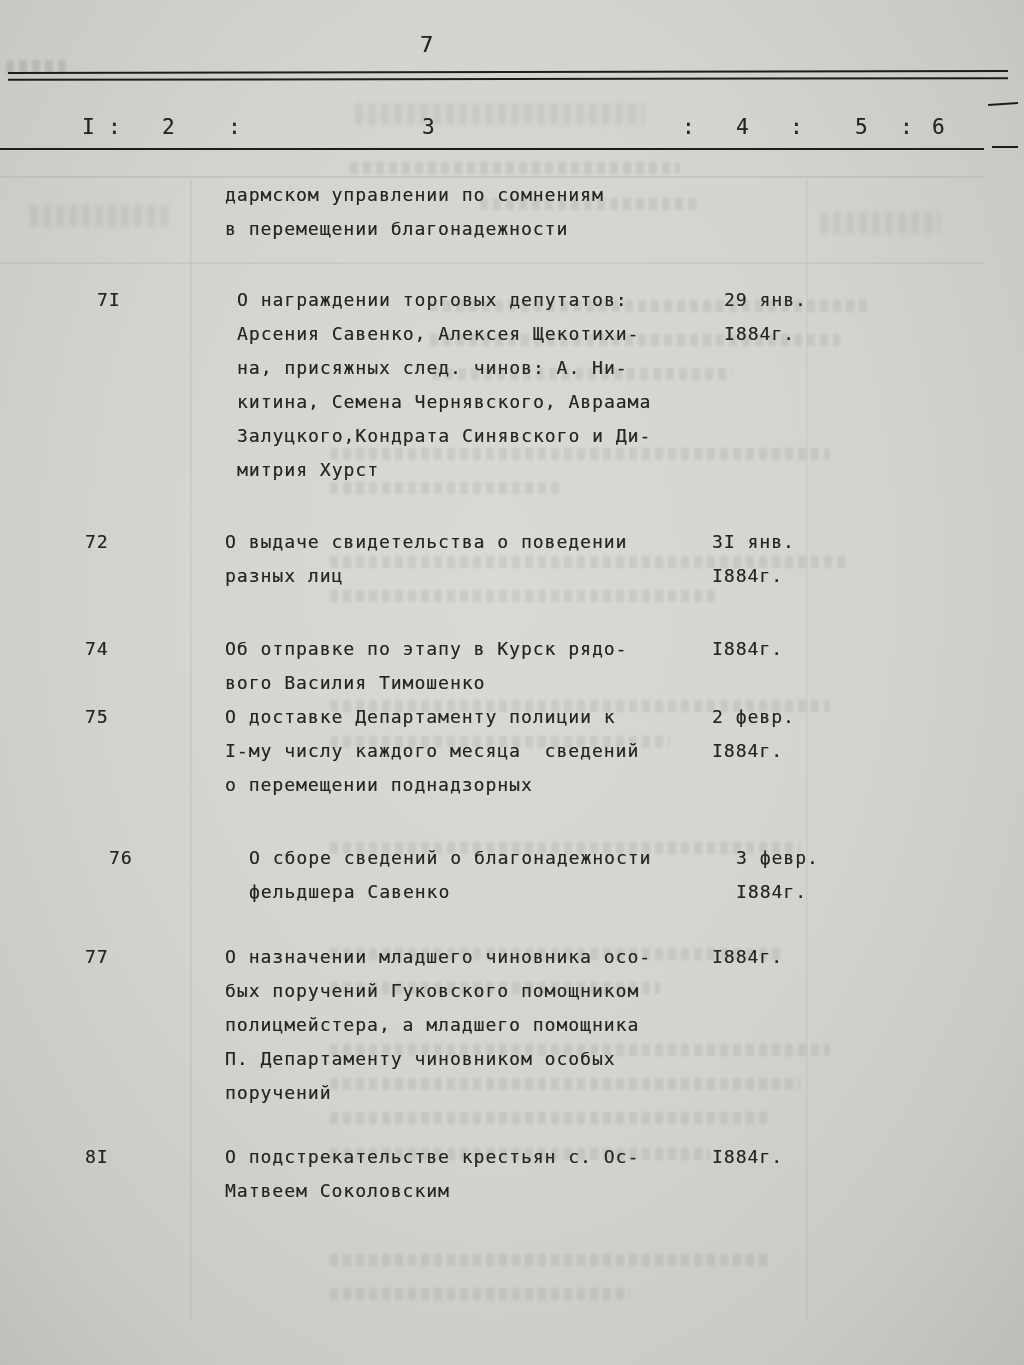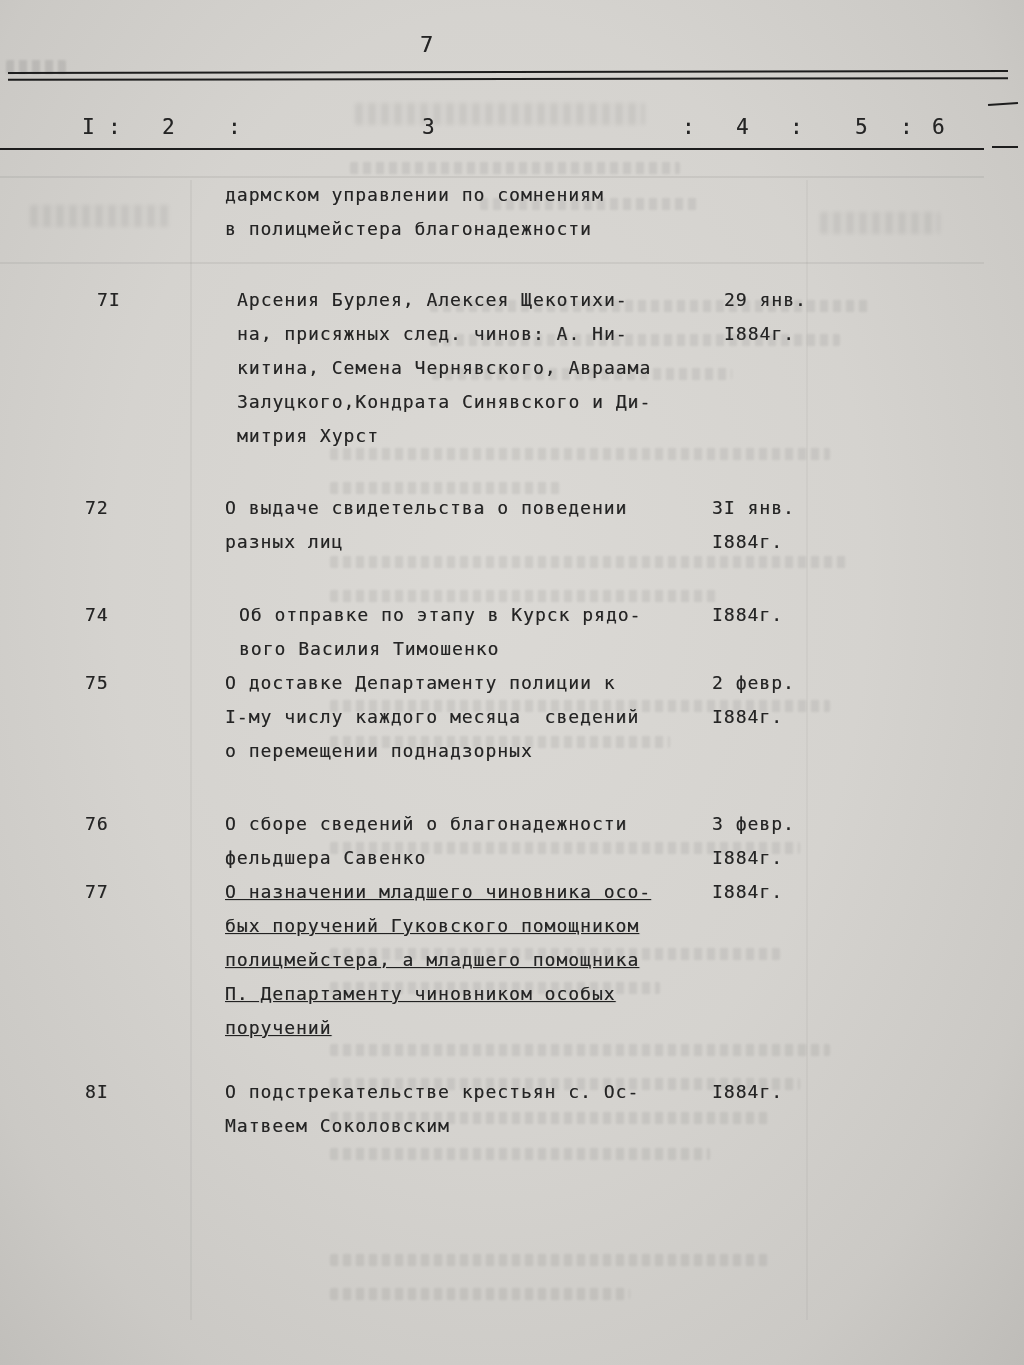--- a/index.html
+++ b/index.html
@@ -29,24 +29,24 @@
 
   
   .hc,.hs{position:absolute;top:110px;font-size:21px;}
 
   
   #content{position:absolute;left:0;top:178px;width:984px;}
   #continuation{margin-left:225px;}
   .entry{position:relative;}
   .entry:nth-of-type(1){margin-top:37px;margin-left:12px;}
   .entry:nth-of-type(2){margin-top:38px;}
-  .entry:nth-of-type(3){margin-top:39px;padding-left:14px;}
+  .entry:nth-of-type(3){margin-top:39px;}
   .entry:nth-of-type(4){}
-  .entry:nth-of-type(5){margin-top:39px;}
-  .entry:nth-of-type(6){text-decoration:underline;}
+  .entry:nth-of-type(5){margin-top:39px;margin-left:24px;}
+  .entry:nth-of-type(6){margin-top:31px;}
   .entry:nth-of-type(7){margin-top:30px;}
   .entry-num{position:absolute;left:85px;top:0;}
   .entry-text{margin-left:225px;width:500px;}
   .entry-date{position:absolute;left:712px;top:0;width:120px;}
 
   
   .ghost{position:absolute;height:12px;opacity:0.11;filter:blur(1.3px);border-radius:2px;
     background:repeating-linear-gradient(90deg, rgba(70,70,70,0.85) 0 8px, transparent 8px 13px);}
   .ghost.big{height:22px;opacity:0.10;filter:blur(2px);}
   .vghost{position:absolute;width:2px;opacity:0.05;background:#3a3a3a;filter:blur(0.6px);}
@@ -102,25 +102,25 @@
     <span class="hc tw" style="left:422px">3</span>
     <span class="hs tw" style="left:682px">:</span>
     <span class="hc tw" style="left:736px">4</span>
     <span class="hs tw" style="left:790px">:</span>
     <span class="hc tw" style="left:855px">5</span>
     <span class="hs tw" style="left:900px">:</span>
     <span class="hc tw" style="left:932px">6</span>
   </div>
 
   <div id="content">
-    <div id="continuation" class="tw"><div class="tl">дармском управлении по сомнениям</div><div class="tl">в полицмейстера благонадежности</div></div>
+    <div id="continuation" class="tw"><div class="tl">дармском управлении по сомнениям</div><div class="tl">в перемещении благонадежности</div></div>
     <div id="entry-list">
         <div class="entry">
           <div class="entry-num tw">7I</div>
-          <div class="entry-text tw"><div>Арсения Бурлея, Алексея Щекотихи-</div><div>на, присяжных след. чинов: А. Ни-</div><div>китина, Семена Чернявского, Авраама</div><div>Залуцкого,Кондрата Синявского и Ди-</div><div>митрия Хурст</div></div>
+          <div class="entry-text tw"><div>О награждении торговых депутатов:</div><div>Арсения Савенко, Алексея Щекотихи-</div><div>на, присяжных след. чинов: А. Ни-</div><div>китина, Семена Чернявского, Авраама</div><div>Залуцкого,Кондрата Синявского и Ди-</div><div>митрия Хурст</div></div>
           <div class="entry-date tw"><div>29 янв.</div><div>I884г.</div></div>
         </div>
         <div class="entry">
           <div class="entry-num tw">72</div>
           <div class="entry-text tw"><div>О выдаче свидетельства о поведении</div><div>разных лиц</div></div>
           <div class="entry-date tw"><div>3I янв.</div><div>I884г.</div></div>
         </div>
         <div class="entry">
           <div class="entry-num tw">74</div>
           <div class="entry-text tw"><div>Об отправке по этапу в Курск рядо-</div><div>вого Василия Тимошенко</div></div>

